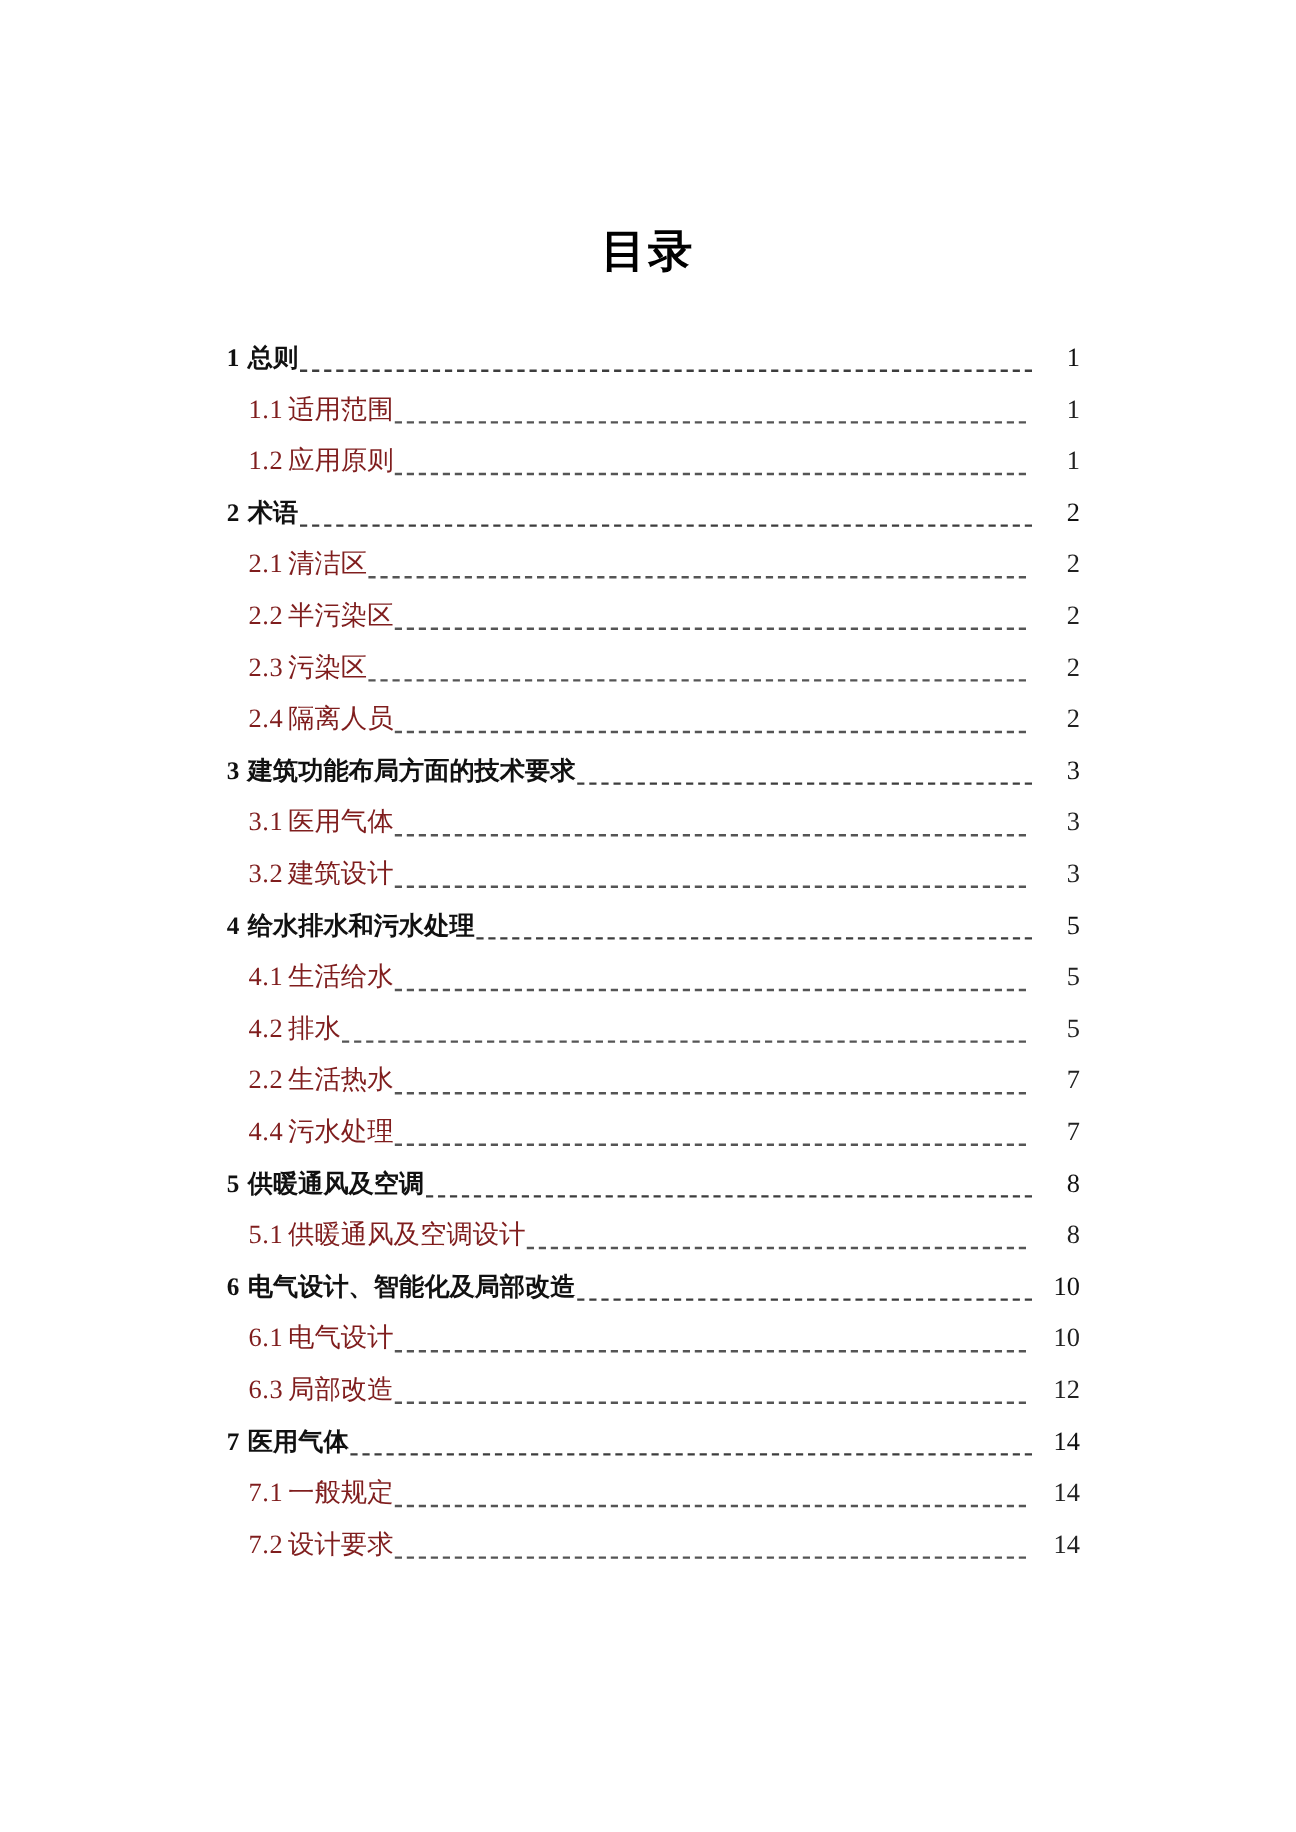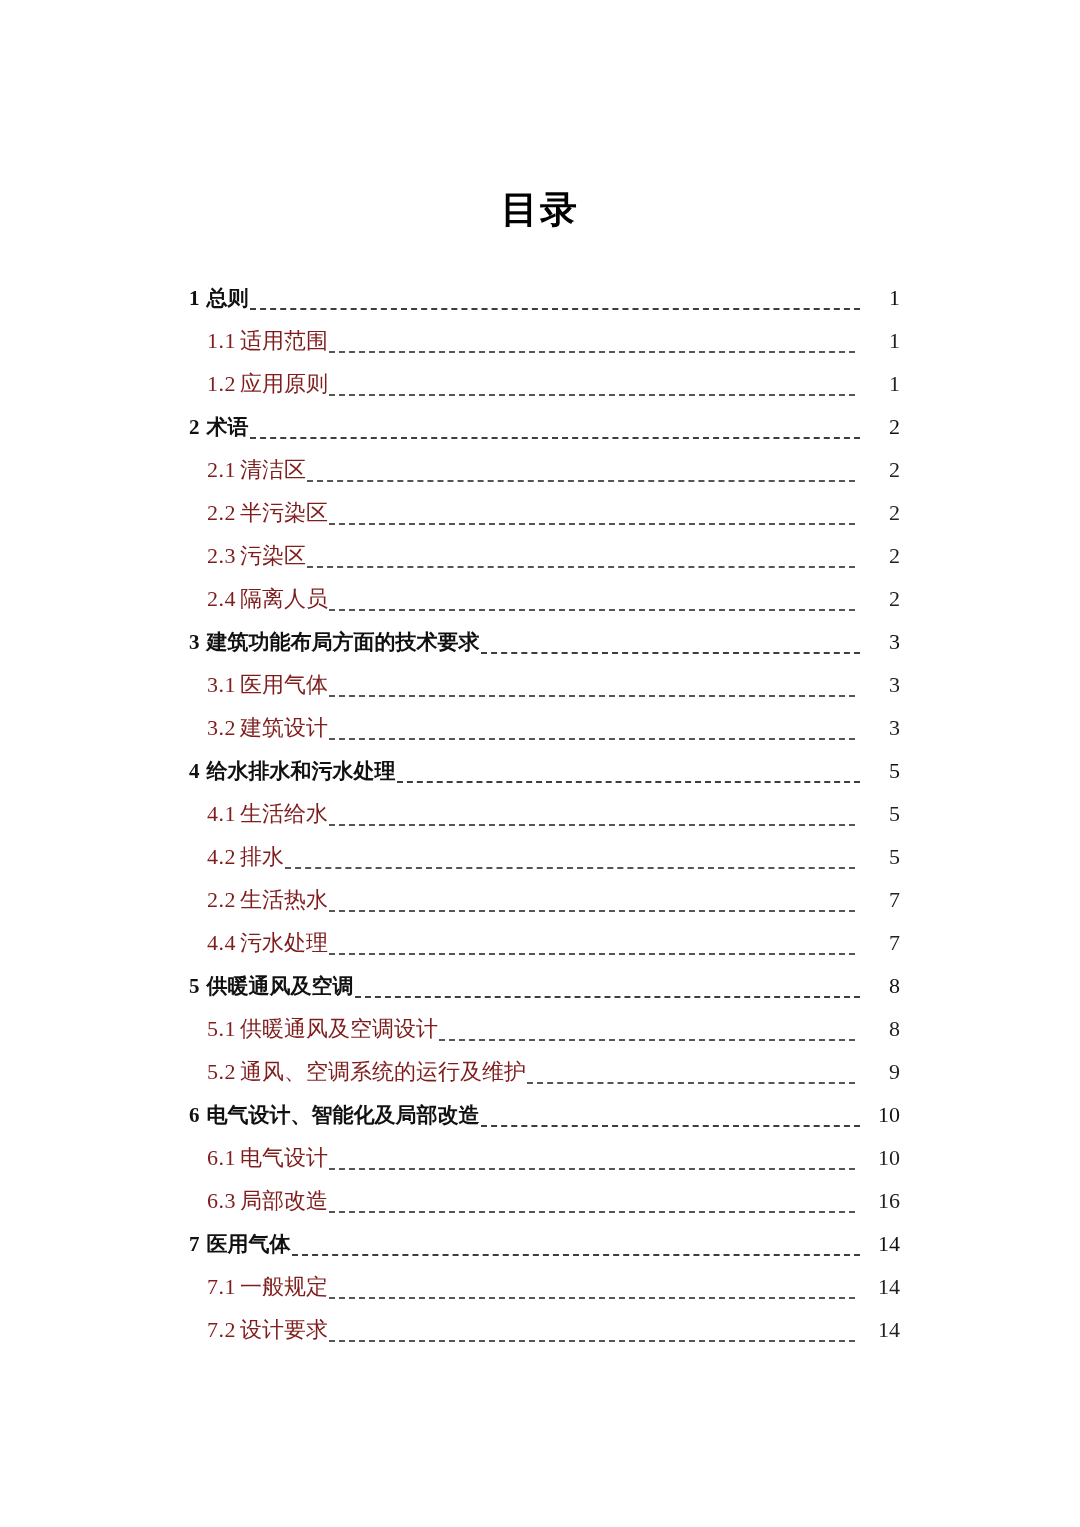--- a/index.html
+++ b/index.html
@@ -299,28 +299,20 @@
         <span class="pageno">8</span>
       </div>
       <div class="toc-row lvl2">
         <span class="entry">
           <span class="num">5.1</span>
           <span class="label">供暖通风及空调设计</span>
         </span>
         <span class="leader"></span>
         <span class="pageno">8</span>
       </div>
-      <div class="toc-row lvl2">
-        <span class="entry">
-          <span class="num">5.2</span>
-          <span class="label">通风、空调系统的运行及维护</span>
-        </span>
-        <span class="leader"></span>
-        <span class="pageno">9</span>
-      </div>
       <div class="toc-row lvl1">
         <span class="entry">
           <span class="num">6</span>
           <span class="label">电气设计、智能化及局部改造</span>
         </span>
         <span class="leader"></span>
         <span class="pageno">10</span>
       </div>
       <div class="toc-row lvl2">
         <span class="entry">
@@ -329,21 +321,21 @@
         </span>
         <span class="leader"></span>
         <span class="pageno">10</span>
       </div>
       <div class="toc-row lvl2">
         <span class="entry">
           <span class="num">6.3</span>
           <span class="label">局部改造</span>
         </span>
         <span class="leader"></span>
-        <span class="pageno">16</span>
+        <span class="pageno">12</span>
       </div>
       <div class="toc-row lvl1">
         <span class="entry">
           <span class="num">7</span>
           <span class="label">医用气体</span>
         </span>
         <span class="leader"></span>
         <span class="pageno">14</span>
       </div>
       <div class="toc-row lvl2">

